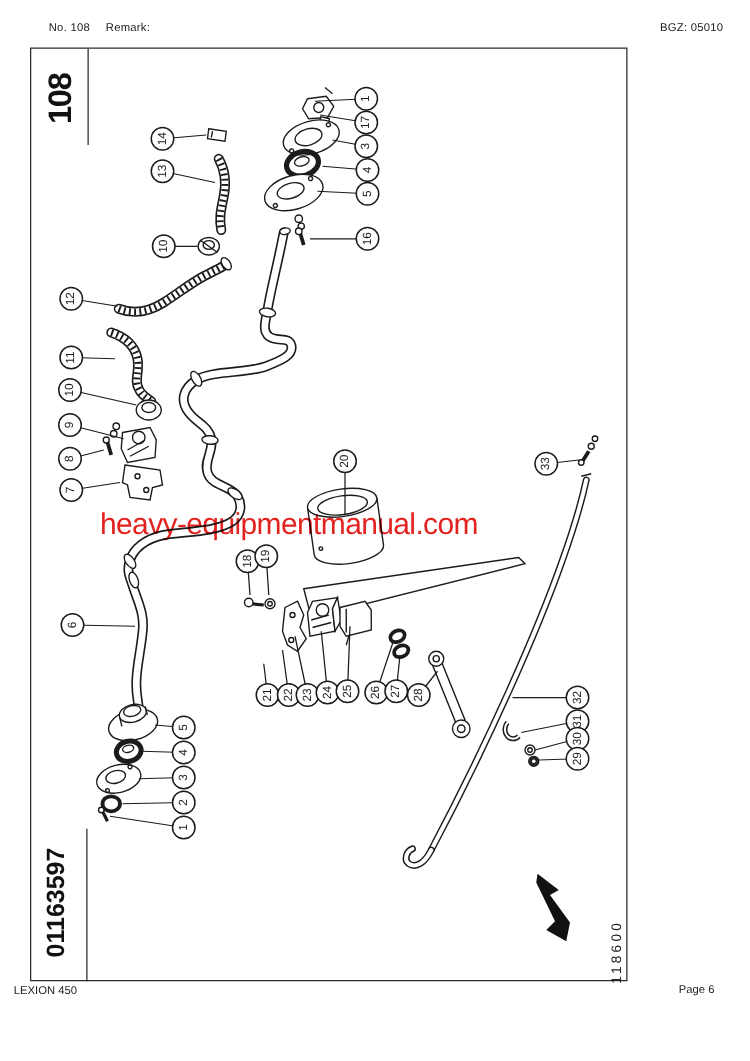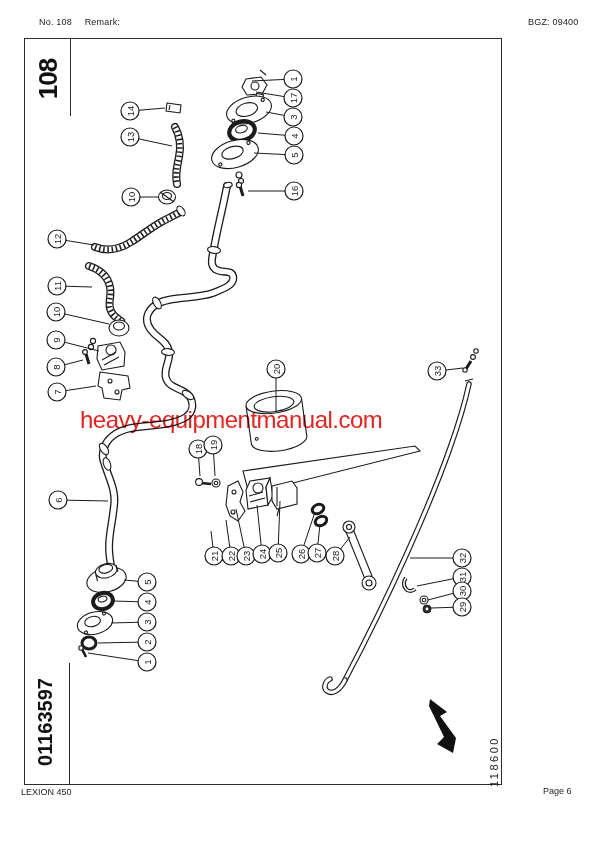--- a/index.html
+++ b/index.html
@@ -33,31 +33,31 @@
   .rod-o{stroke:#1b1b1b;stroke-width:5.5;fill:none;stroke-linecap:round;}
   .rod-i{stroke:#ffffff;stroke-width:3.2;fill:none;stroke-linecap:round;}
 </style>
 </head>
 <body>
 
 <div class="abs hdr" style="left:7px;top:17px;margin-left:32px;">
   <span>No. 108</span>
   <span style="margin-left:10px;">Remark:</span>
 </div>
-<div class="abs hdr" style="left:528px;top:17px;">BGZ: 09400</div>
+<div class="abs hdr" style="left:528px;top:17px;">BGZ: 05010</div>
 
 <div class="abs frame"></div>
 <div class="abs vline" style="left:70px;top:39px;height:77px;"></div>
 <div class="abs vline" style="left:69px;top:663px;height:122px;"></div>
 
 <div class="abs rot sheet-no" style="left:26px;top:65px;width:42px;height:28px;">108</div>
 <div class="abs rot part-no" style="left:-3px;top:710px;width:98px;height:24px;">01163597</div>
 <div class="abs rot draw-no" style="left:468px;top:755px;width:52px;height:13px;">118600</div>
 
-<div class="abs foot" style="left:21px;top:787px;">LEXION 450</div>
+<div class="abs foot" style="left:11px;top:787px;">LEXION 450</div>
 <div class="abs foot" style="left:543px;top:786px;">Page 6</div>
 
 <svg class="abs" style="left:0;top:0;" width="600" height="849" viewBox="0 0 600 849">
 
   <g>
     <line class="thin" x1="260" y1="70" x2="266" y2="75"></line>
     <polygon class="thin fillw" points="246,79 261,77 267,85 262,94 247,95 242,87"></polygon>
     <circle class="thin fillw" cx="255" cy="86" r="4"></circle>
     <rect class="thin fillw" x="256" y="94" width="7" height="6" transform="rotate(12 259 97)"></rect>
     <g transform="rotate(-16 249 110)">

